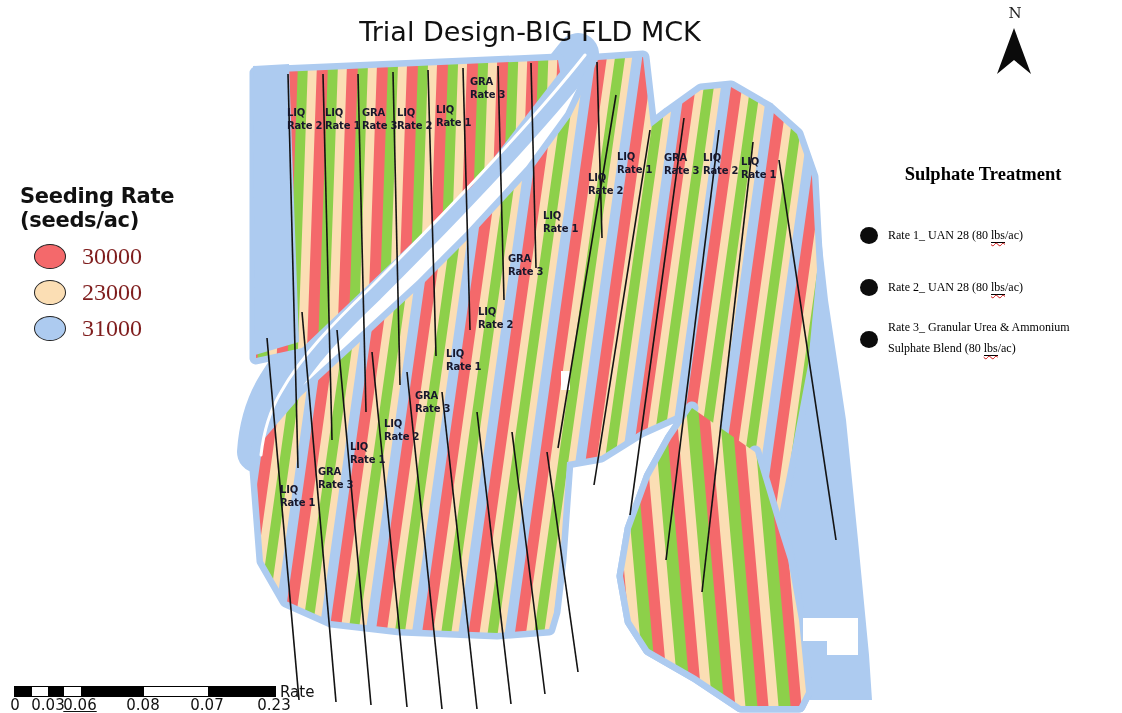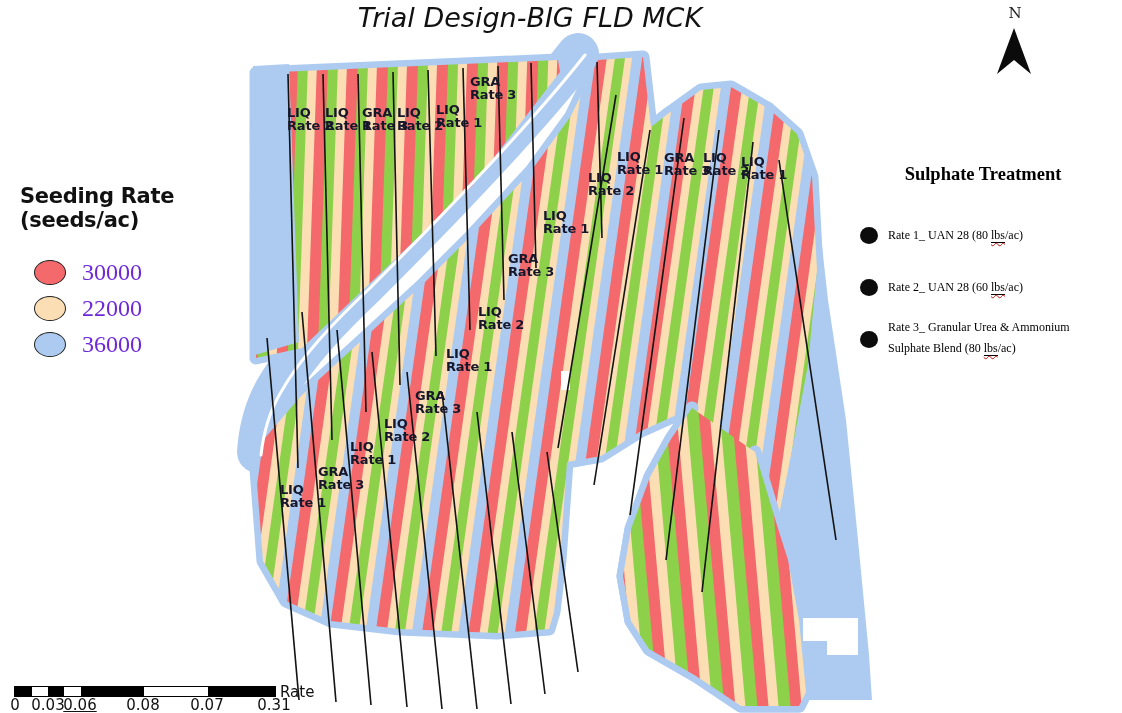--- a/index.html
+++ b/index.html
@@ -1,42 +1,42 @@
 <!DOCTYPE html>
 <html><head>
 <meta charset="utf-8">
 <style>
   html,body{margin:0;padding:0;background:#fff;}
   .canvas{position:relative;width:1122px;height:713px;background:#fff;overflow:hidden;
           font-family:"DejaVu Sans","Liberation Sans",sans-serif;}
   .map-svg{position:absolute;left:0;top:0;}
-  .title{position:absolute;left:250px;top:2px;width:560px;text-align:center;
-         font-size:27px;color:#111;letter-spacing:0px;font-style:italic;}
+  .title{position:absolute;left:250px;top:16px;width:560px;text-align:center;
+         font-size:27px;color:#111;letter-spacing:0px;}
   
   .north{position:absolute;left:985px;top:4px;width:60px;height:80px;}
   .north .n{position:absolute;left:0;top:0;width:60px;text-align:center;
             font-family:"DejaVu Serif","Liberation Serif",serif;font-size:15px;color:#222;}
   
   .sr-legend{position:absolute;left:20px;top:184px;width:280px;}
-  .sr-title{font-size:21px;font-weight:bold;color:#111;margin-bottom:28px;letter-spacing:-0.3px;}
+  .sr-title{font-size:21px;font-weight:bold;color:#111;margin-bottom:12px;letter-spacing:-0.3px;}
   .sr-row{display:flex;align-items:center;margin-bottom:12px;height:24px;}
   .sr-swatch{width:30px;height:23px;border-radius:50%;border:1.6px solid #222;
              margin-left:14px;margin-right:16px;flex:0 0 auto;}
-  .sr-label{font-family:"Liberation Serif","DejaVu Serif",serif;font-size:24px;color:#6d28d9;}
+  .sr-label{font-family:"Liberation Serif","DejaVu Serif",serif;font-size:24px;color:#7f1d1d;}
   
   .nt-legend{position:absolute;left:852px;top:164px;width:262px;}
   .nt-title{text-align:center;font-family:"Liberation Serif","DejaVu Serif",serif;
             font-weight:bold;font-size:18.5px;color:#000;}
   .nt-row{position:absolute;left:0;width:262px;}
   .nt-circle{position:absolute;width:18px;height:17px;border-radius:50%;background:#0c0c0c;}
   .nt-text{position:absolute;left:36px;width:226px;font-family:"Liberation Serif","DejaVu Serif",serif;
            font-size:12px;color:#000;line-height:21px;}
   .u-lbs{border-bottom:1.4px solid #000;text-decoration:underline wavy #cc1111 1px;text-underline-offset:3px;}
   
-  .fl{position:absolute;width:52px;font-size:13px;font-weight:bold;color:#17172C;
+  .fl{position:absolute;width:52px;font-size:10px;font-weight:bold;color:#17172C;
       line-height:12.5px;letter-spacing:-0.2px;white-space:nowrap;}
   
   .sb-bar{position:absolute;left:14px;top:686px;width:260px;height:9px;border:1px solid #000;background:#fff;}
   .sb-seg{position:absolute;top:0;height:9px;}
   .sb-tick{position:absolute;top:696px;transform:translateX(-50%);font-size:15px;color:#111;}
   .sb-unit{position:absolute;left:280px;top:683px;font-size:15px;color:#111;}
 </style>
 </head>
 <body>
 
@@ -122,39 +122,39 @@
 
   <div class="sr-legend">
     <div class="sr-title">Seeding Rate  (seeds/ac)</div>
     <div id="seeding-items">
         <div class="sr-row">
           <span class="sr-swatch" style="background: rgb(244, 105, 107);"></span>
           <span class="sr-label">30000</span>
         </div>
         <div class="sr-row">
           <span class="sr-swatch" style="background: rgb(251, 222, 180);"></span>
-          <span class="sr-label">22000</span>
+          <span class="sr-label">23000</span>
         </div>
         <div class="sr-row">
           <span class="sr-swatch" style="background: rgb(173, 203, 240);"></span>
-          <span class="sr-label">36000</span>
+          <span class="sr-label">31000</span>
         </div>
       </div>
   </div>
 
   <div class="nt-legend">
     <div class="nt-title">Sulphate Treatment</div>
     <div id="nitrogen-items" style="position:relative;">
         <div class="nt-row" style="top: 40px;">
           <span class="nt-circle" style="left: 8px; top: 2px;"></span>
           <div class="nt-text"><span>Rate 1_ UAN 28 (80 </span><span class="u-lbs">lbs</span><span>/ac)</span></div>
         </div>
         <div class="nt-row" style="top: 92px;">
           <span class="nt-circle" style="left: 8px; top: 2px;"></span>
-          <div class="nt-text"><span>Rate 2_ UAN 28 (60 </span><span class="u-lbs">lbs</span><span>/ac)</span></div>
+          <div class="nt-text"><span>Rate 2_ UAN 28 (80 </span><span class="u-lbs">lbs</span><span>/ac)</span></div>
         </div>
         <div class="nt-row" style="top: 132px;">
           <span class="nt-circle" style="left: 8px; top: 14px;"></span>
           <div class="nt-text"><span>Rate 3_ Granular Urea &amp; Ammonium Sulphate Blend (80 </span><span class="u-lbs">lbs</span><span>/ac)</span></div>
         </div>
       </div>
   </div>
 
   <div id="map-labels">
       <div class="fl" style="left: 287px; top: 107px; color: rgb(23, 23, 44);">
@@ -249,14 +249,14 @@
       <div class="sb-seg" style="left: 193px; width: 67px; background: rgb(0, 0, 0);"></div>
     </div>
   <div id="scalebar-ticks"></div>
   <div class="sb-unit">Rate</div>
 
 <span class="sb-tick" style="left: 15px;">0</span>
     <span class="sb-tick" style="left: 48px;">0.03</span>
     <span class="sb-tick" style="left: 80px; text-decoration: underline;">0.06</span>
     <span class="sb-tick" style="left: 143px;">0.08</span>
     <span class="sb-tick" style="left: 207px;">0.07</span>
-    <span class="sb-tick" style="left: 274px;">0.31</span>
+    <span class="sb-tick" style="left: 274px;">0.23</span>
   </div>
 
 </body></html>

